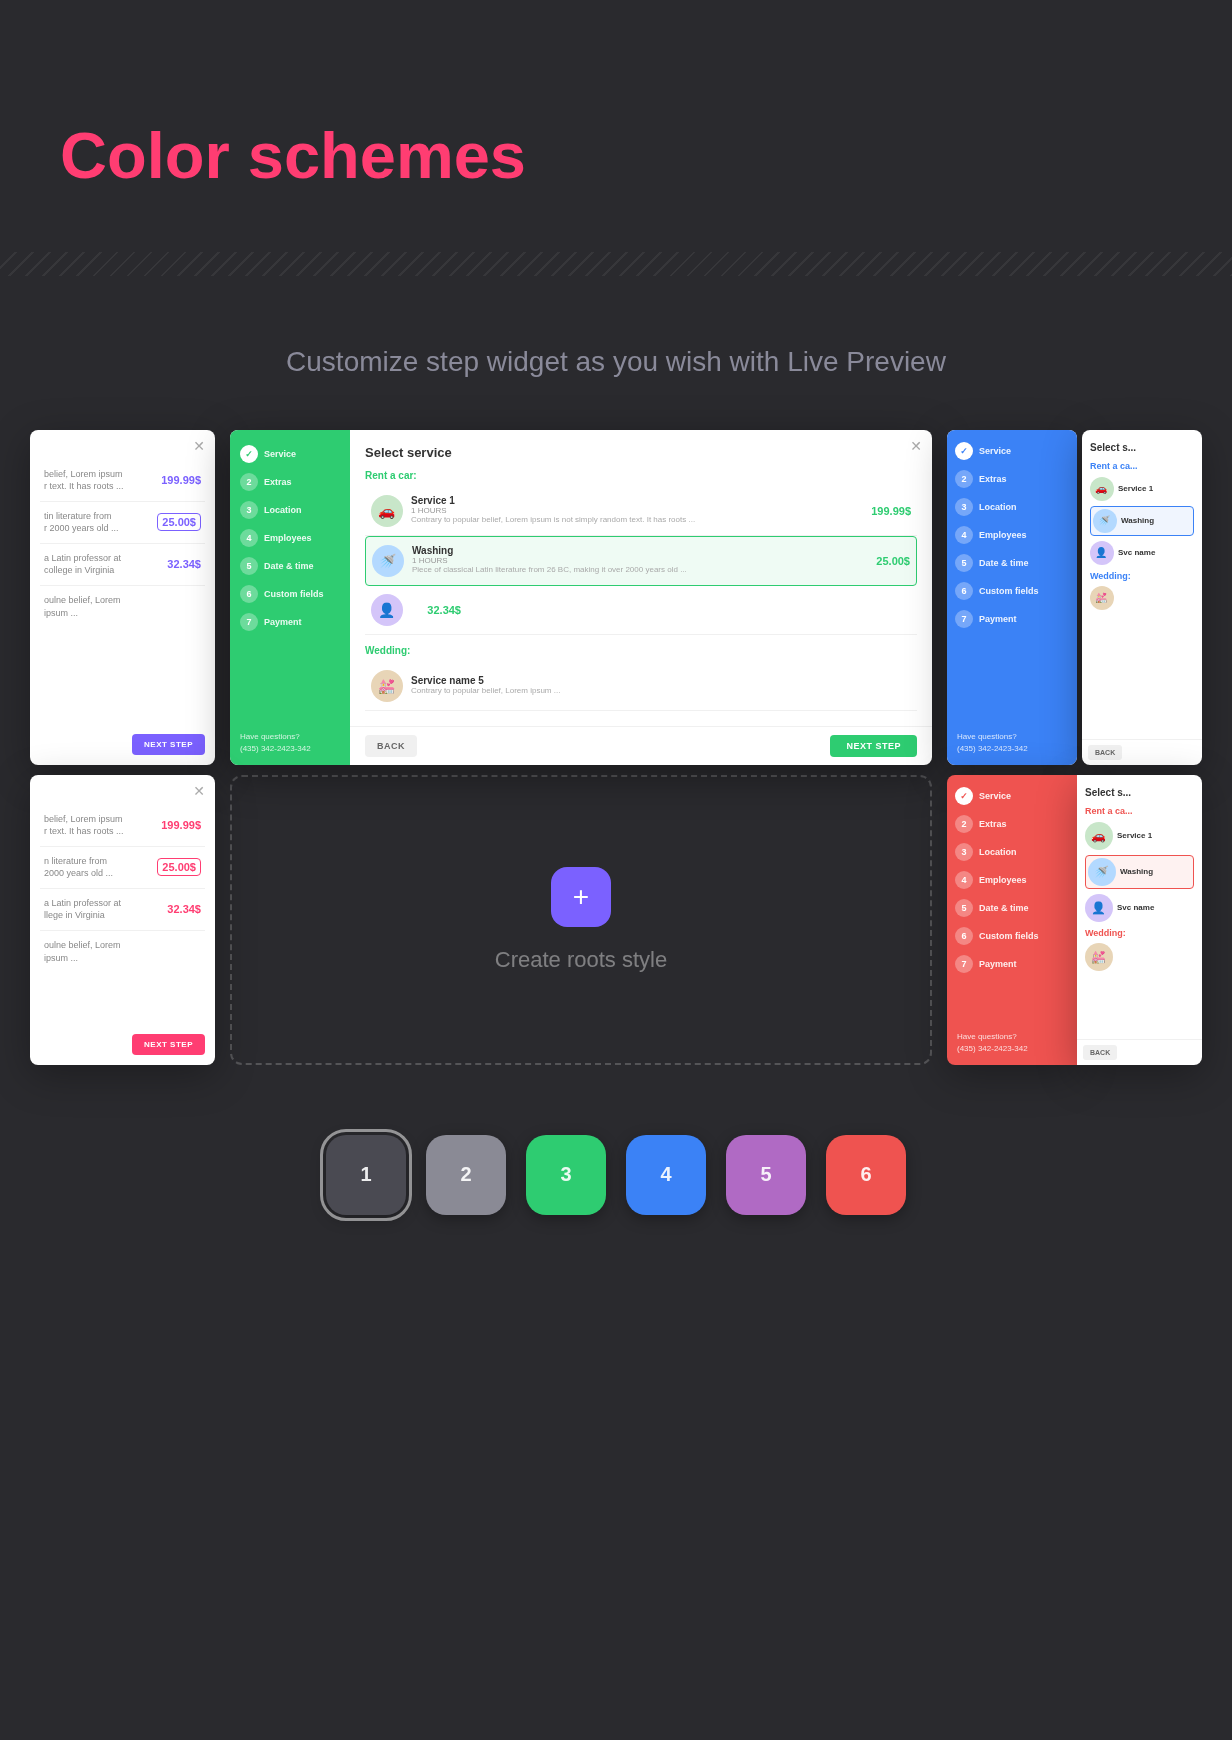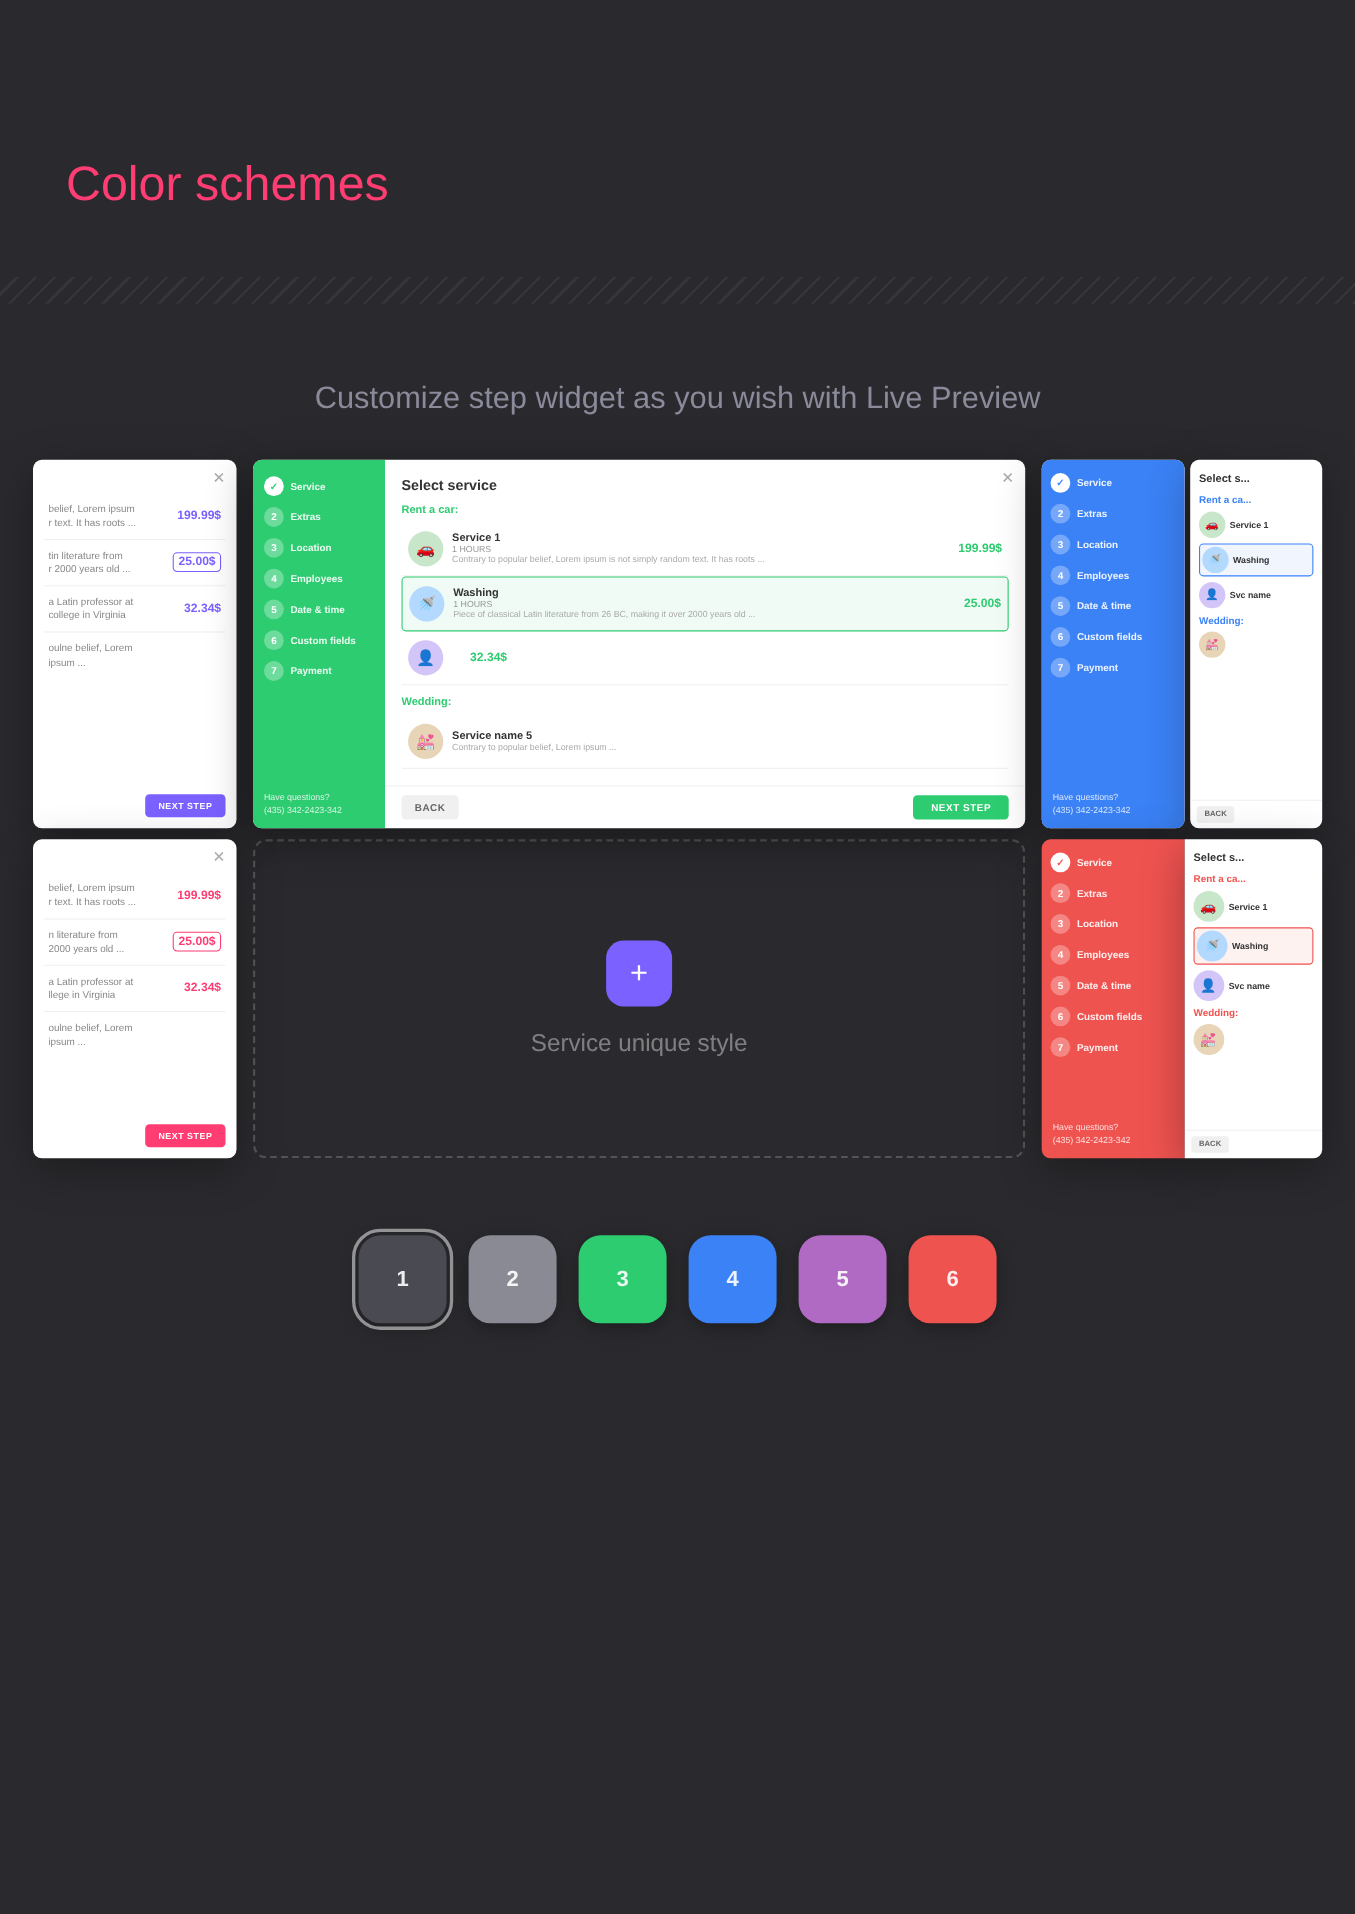--- a/index.html
+++ b/index.html
@@ -23,45 +23,45 @@
       font-size: 120px;
       font-weight: 900;
       color: rgba(255,255,255,0.07);
       letter-spacing: -4px;
       user-select: none;
       z-index: 0;
     }
     .hero-title {
       position: relative;
       z-index: 1;
-      font-size: 44px;
-      font-weight: 400;
+      font-size: 65px;
+      font-weight: 700;
       color: #ff3d72;
       line-height: 1.1;
-      margin-top: 84px;
+      margin-top: 60px;
     }
 
     
     .divider-stripe {
       width: 100%;
       height: 24px;
       background: repeating-linear-gradient(
         -45deg,
         rgba(255,255,255,0.06),
         rgba(255,255,255,0.06) 2px,
         transparent 2px,
         transparent 12px
       );
       margin: 20px 0;
     }
 
     
     .subtitle-section {
       text-align: center;
-      padding: 50px 60px 40px;
+      padding: 50px 60px 52px;
     }
     .subtitle-section h2 {
       font-size: 28px;
       color: #8a8a9a;
       font-weight: 400;
     }
 
     
     .widgets-row {
       display: flex;
@@ -593,21 +593,21 @@
         <span class="service-text">oulne belief, Lorem ipsum ...</span>
       </div>
     </div>
     <div class="next-btn pink">NEXT STEP</div>
   </div>
 
   <div class="create-style-box">
     <div class="plus-btn">
       <span>+</span>
     </div>
-    <span class="create-style-label">Service unique style</span>
+    <span class="create-style-label">Create roots style</span>
   </div>
 
   <div style="display:flex; width:255px; flex-shrink:0;">
     <div style="background:#ef5350; border-radius:8px 0 0 8px; width:130px; padding:12px 8px; position:relative; box-shadow: 0 10px 40px rgba(0,0,0,0.3); min-height:280px;">
       <div class="sidebar-step">
         <div class="step-num check" style="background:#fff; color:#ef5350;">✓</div>
         <span class="step-label">Service</span>
       </div>
       <div class="sidebar-step">
         <div class="step-num">2</div>

